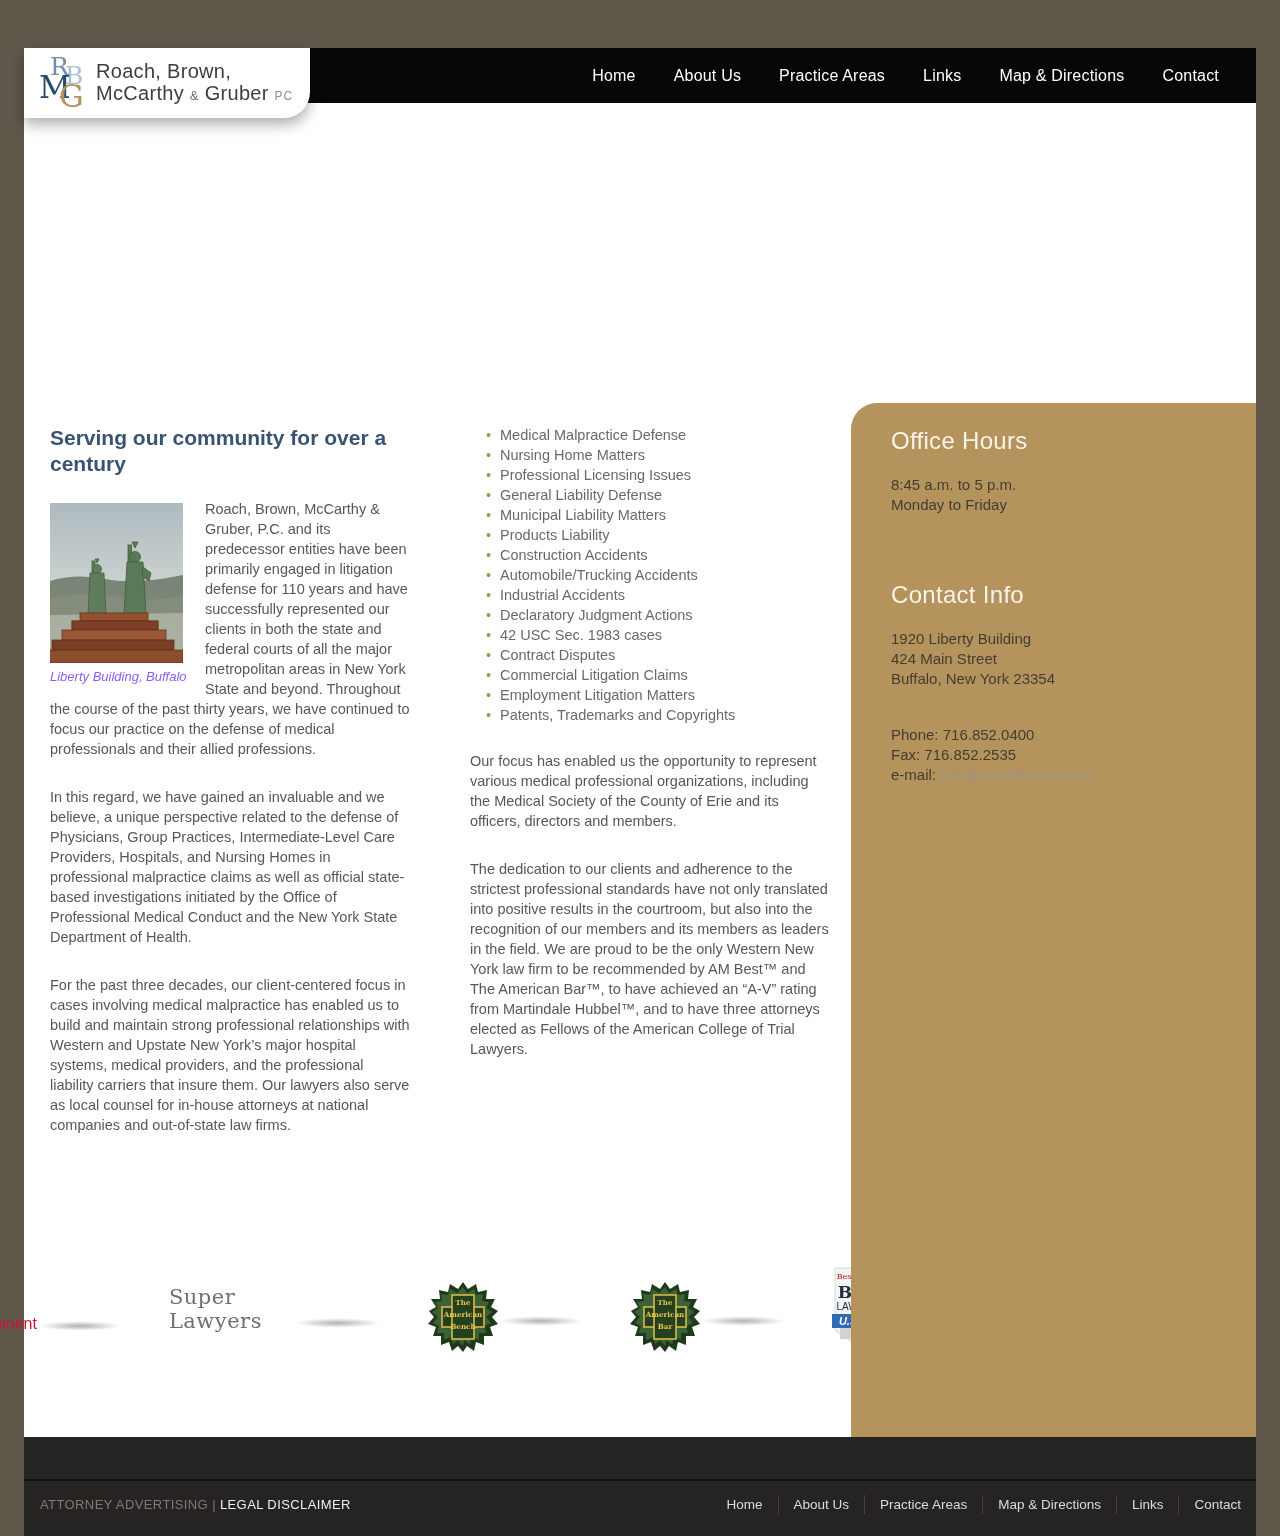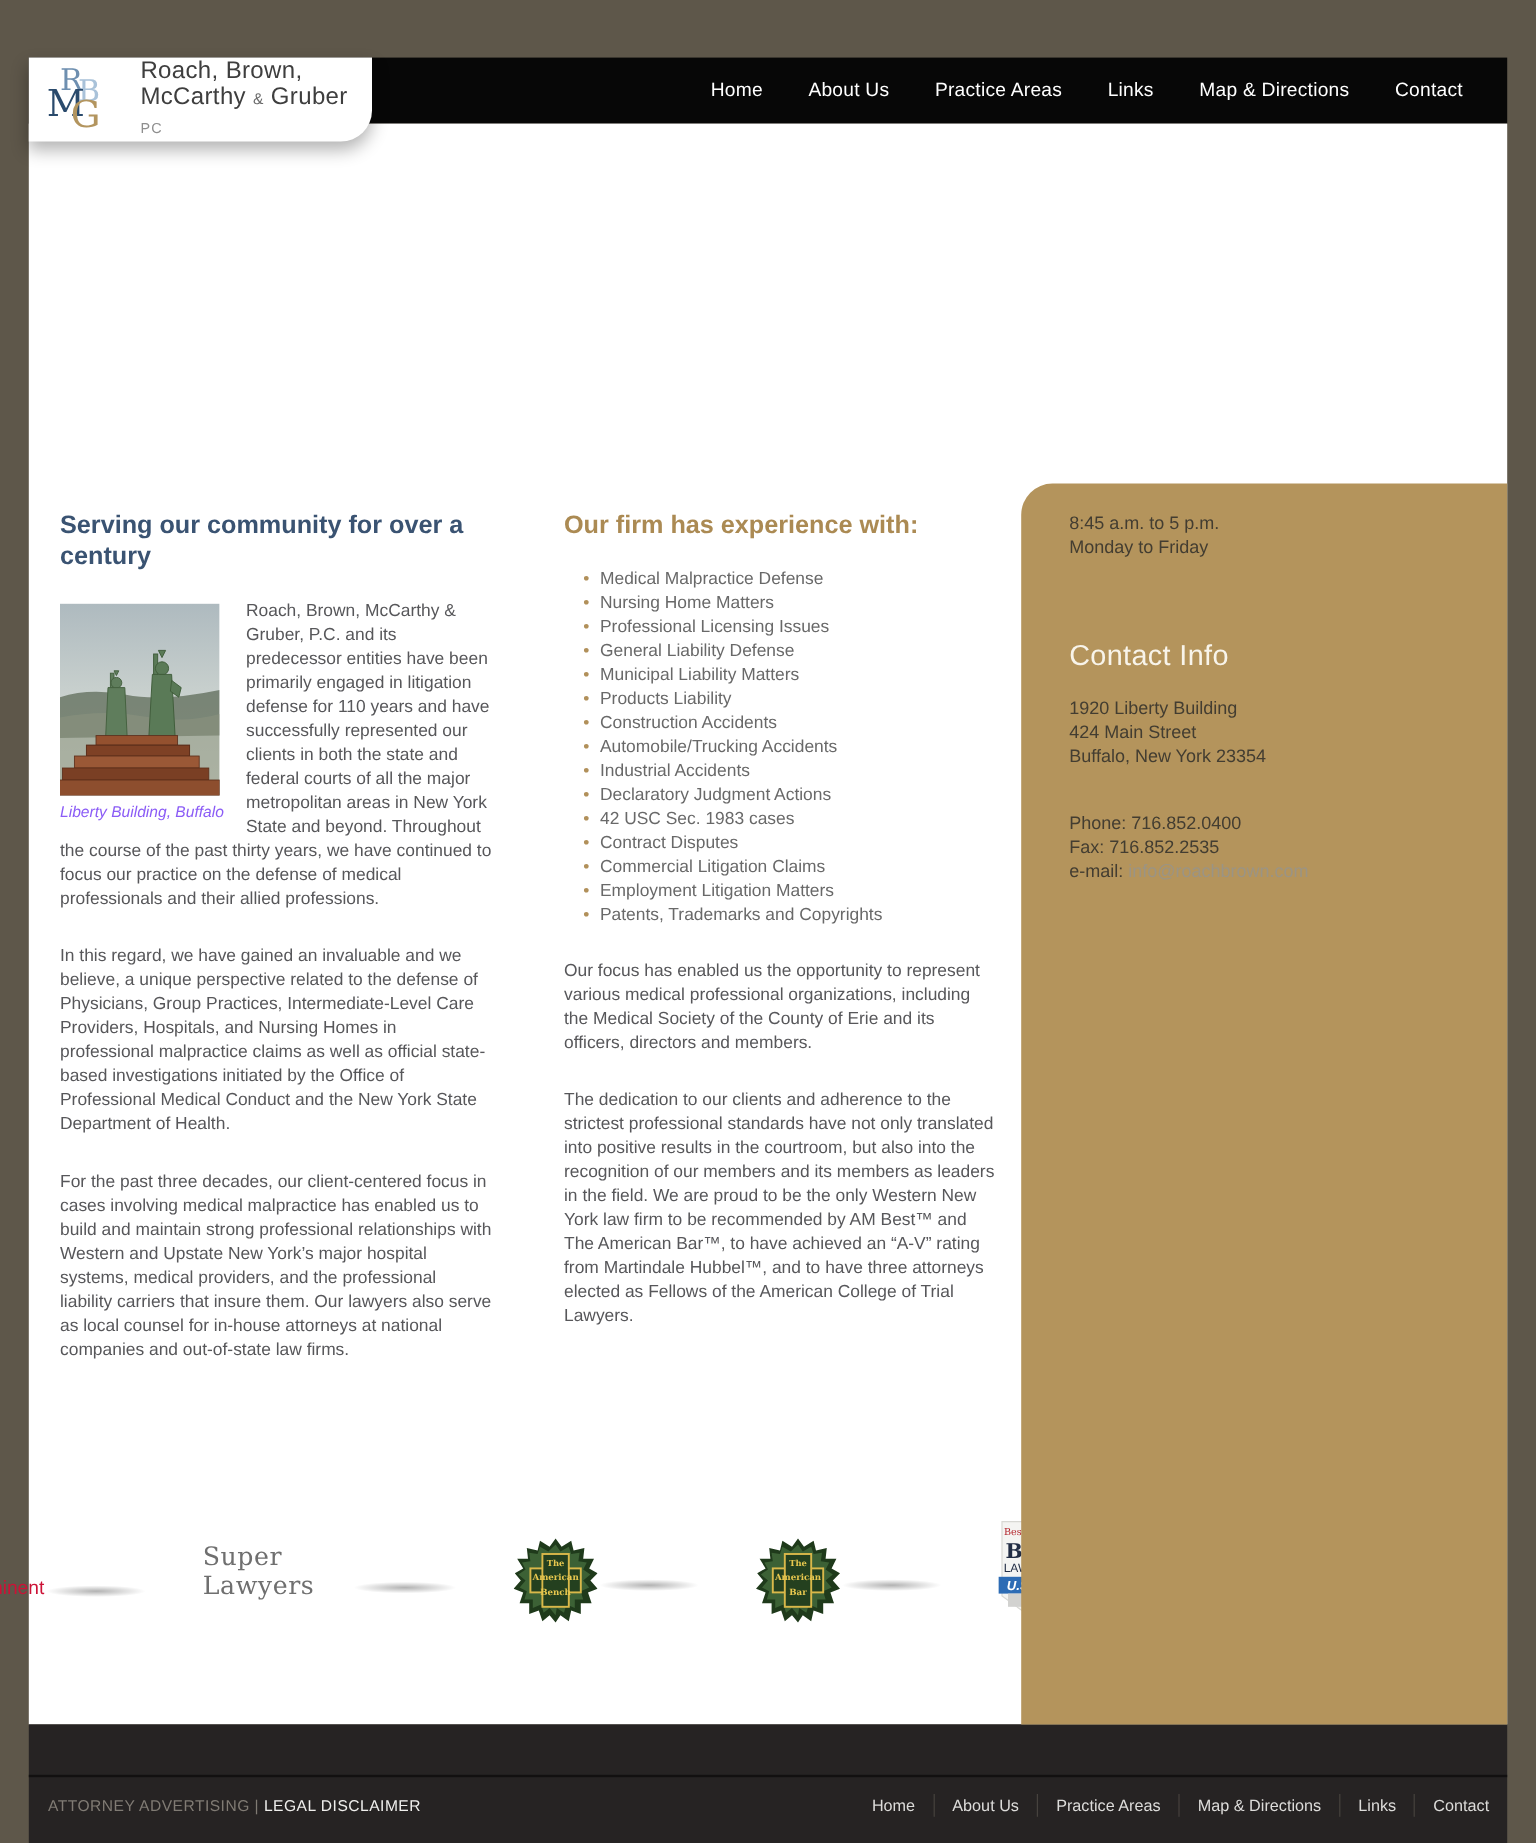--- a/index.html
+++ b/index.html
@@ -28,21 +28,21 @@
     box-shadow:0 7px 14px rgba(0,0,0,0.30);
     display:flex; align-items:center; padding-left:14px; z-index:5;
   }
   .monogram { position:relative; width:58px; height:62px; flex:0 0 58px;
     font-family:"DejaVu Serif", serif; }
   .monogram span { position:absolute; line-height:1; }
   .mono-r { left:12px; top:2px;  font-size:25px; color:#6e8fb0; }
   .mono-b { left:27px; top:11px; font-size:25px; color:#a9c2d9; }
   .mono-m { left:1px;  top:20px; font-size:31px; color:#2a4a6c; }
   .mono-g { left:21px; top:29px; font-size:31px; color:#b3955f; }
-  .logo-name { font-size:20px; color:#3e3e3e; line-height:22px; letter-spacing:0.3px;margin-left:21px; }
+  .logo-name { font-size:20px; color:#3e3e3e; line-height:22px; letter-spacing:0.3px; }
   .logo-name .amp { font-size:13px; color:#6b6b6b; }
   .logo-name .pc  { font-size:12px; color:#8e8e8e; letter-spacing:1px; }
 
   
   .content { background:#ffffff; }
   .hero { height:300px; }
 
   .main-row { display:flex; min-height:1034px; align-items:stretch; }
   .left-area { width:827px; display:flex; flex-direction:column; }
   .cols { display:flex; padding:22px 0 0 26px; }
@@ -207,21 +207,20 @@
                 </g>
               </svg>
               <figcaption>Liberty Building, Buffalo</figcaption>
             </figure>
             <p>Roach, Brown, McCarthy &amp; Gruber, P.C. and its predecessor entities have been primarily engaged in litigation defense for 110 years and have successfully represented our clients in both the state and federal courts of all the major metropolitan areas in New York State and beyond. Throughout the course of the past thirty years, we have continued to focus our practice on the defense of medical professionals and their allied professions.</p>
             <p>In this regard, we have gained an invaluable and we believe, a unique perspective related to the defense of Physicians, Group Practices, Intermediate-Level Care Providers, Hospitals, and Nursing Homes in professional malpractice claims as well as official state-based investigations initiated by the Office of Professional Medical Conduct and the New York State Department of Health.</p>
             <p>For the past three decades, our client-centered focus in cases involving medical malpractice has enabled us to build and maintain strong professional relationships with Western and Upstate New York’s major hospital systems, medical providers, and the professional liability carriers that insure them. Our lawyers also serve as local counsel for in-house attorneys at national companies and out-of-state law firms.</p>
           </section>
 
           <section class="col">
-            <h2 class="section h-gold">Our firm has experience with:</h2>
             <ul class="experience">
               <li>Medical Malpractice Defense</li>
               <li>Nursing Home Matters</li>
               <li>Professional Licensing Issues</li>
               <li>General Liability Defense</li>
               <li>Municipal Liability Matters</li>
               <li>Products Liability</li>
               <li>Construction Accidents</li>
               <li>Automobile/Trucking Accidents</li>
               <li>Industrial Accidents</li>
@@ -297,20 +296,21 @@
               <text x="32" y="58" font-size="11" font-weight="bold" font-style="italic" fill="#ffffff" font-family="Liberation Sans, sans-serif" text-anchor="middle">U.S.News</text>
               <rect x="8" y="61" width="48" height="11" fill="#d2d2d0"></rect>
               <text x="32" y="70" font-size="9" font-weight="bold" fill="#3a3a3a" font-family="Liberation Sans, sans-serif" text-anchor="middle">2023</text>
             </svg>
             <div class="badge-shadow"></div>
           </div>
         </div>
       </div>
 
       <aside class="sidebar">
+        <h2>Office Hours</h2>
         <div class="block">
           <div class="line">8:45 a.m. to 5 p.m.</div>
           <div class="line">Monday to Friday</div>
         </div>
         <div class="gap-lg"></div>
         <h2>Contact Info</h2>
         <div class="block">
           <div class="line">1920 Liberty Building</div>
           <div class="line">424 Main Street</div>
           <div class="line">Buffalo, New York 23354</div>

